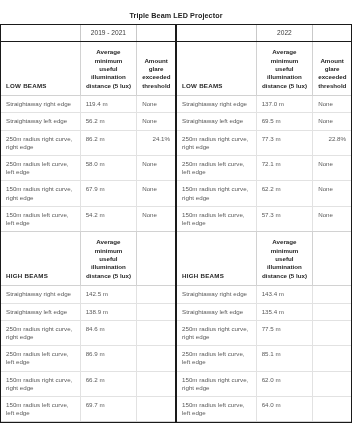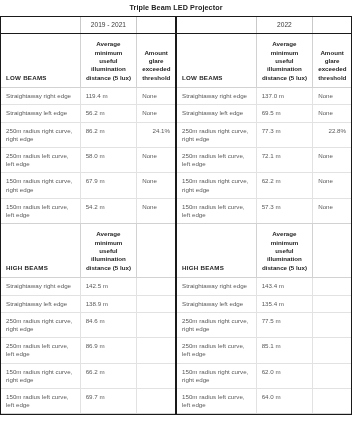--- a/index.html
+++ b/index.html
@@ -19,21 +19,21 @@
     height: 435px;
     position: relative;
     box-sizing: border-box;
   }
   .doc-title {
     text-align: center;
     font-size: 7.2px;
     font-weight: bold;
     color: #222222;
     letter-spacing: 0.1px;
-    padding: 3px 0 4px 0;
+    padding: 11px 0 4px 0;
     line-height: 9px;
   }
   .tables-wrap {
     display: flex;
     width: 352px;
     box-sizing: border-box;
     border-top: 1.6px solid #1a1a1a;
     border-bottom: 1.6px solid #1a1a1a;
   }
   .tbl-half {

